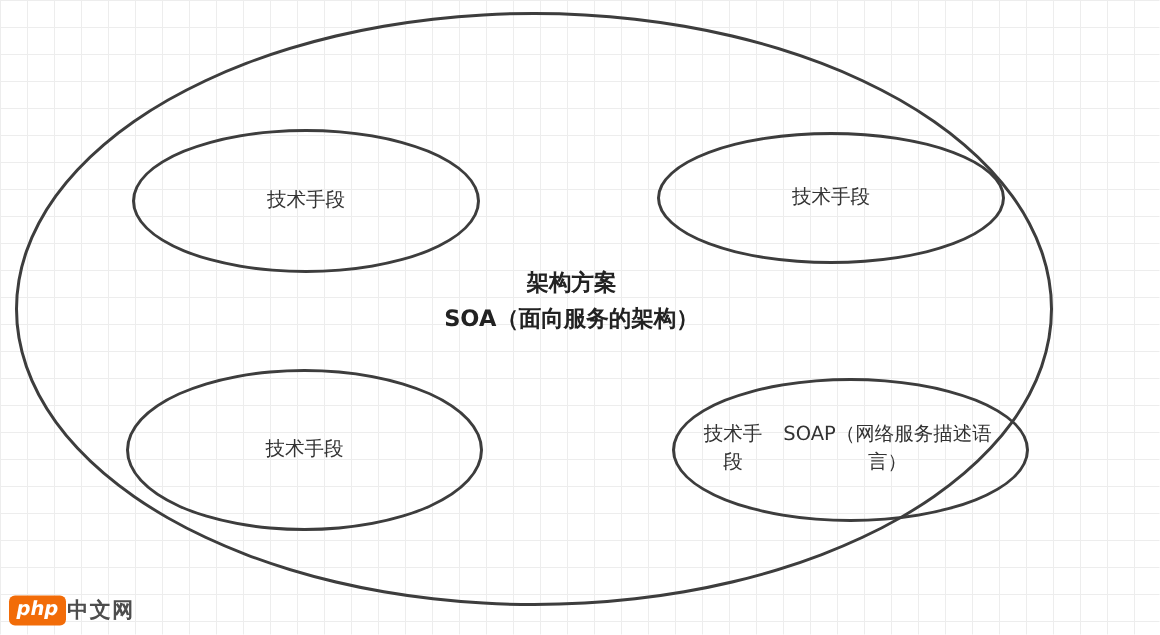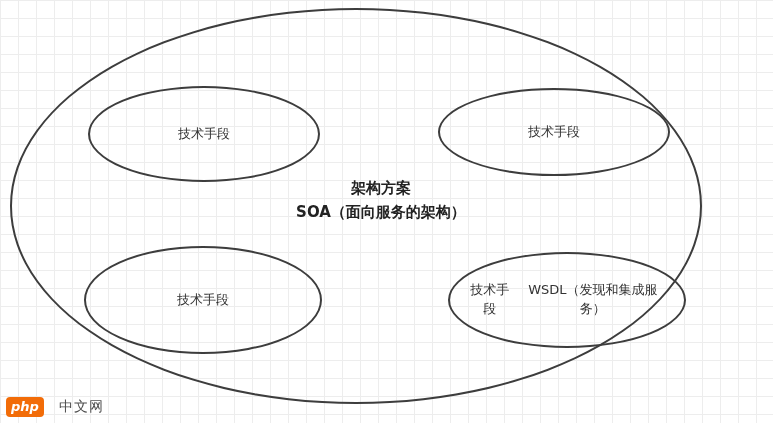--- a/index.html
+++ b/index.html
@@ -59,37 +59,37 @@
     font-weight: bold;
     font-size: 15px;
     line-height: 1.6;
   }
   .watermark {
     position: absolute;
     left: 6px;
     bottom: 6px;
     display: flex;
     align-items: center;
-    gap: 15px;
+    gap: 1px;
     font-size: 14px;
   }
   .php-badge {
     display: inline-block;
     background: #f26c08;
     color: #ffffff;
     font-weight: bold;
     font-style: italic;
     font-size: 13px;
     line-height: 1;
     padding: 3px 5px 4px 5px;
     border-radius: 4px;
   }
   .wm-text {
     color: #4d4d4d;
-    font-weight: normal;
+    font-weight: bold;
     letter-spacing: 1px;
     text-align: center;
   }
 </style>
 </head>
 <body>
 
 <div class="canvas">
 
   <div class="ellipse outer"></div>
@@ -106,21 +106,21 @@
   <div class="ellipse node node-rest">
     <span class="title">技术手段</span>
   </div>
 
   <div class="ellipse node node-uddi">
     <span class="title">技术手段</span>
   </div>
 
   <div class="ellipse node node-wsdl">
     <span class="title">技术手段</span>
-    <span class="desc">WSDL（发现和集成服务）</span>
+    <span class="desc">SOAP（网络服务描述语言）</span>
   </div>
 
   <div class="watermark">
     <span class="php-badge">php</span>
     <span class="wm-text">中文网</span>
   </div>
 
 </div>
 
 </body></html>

